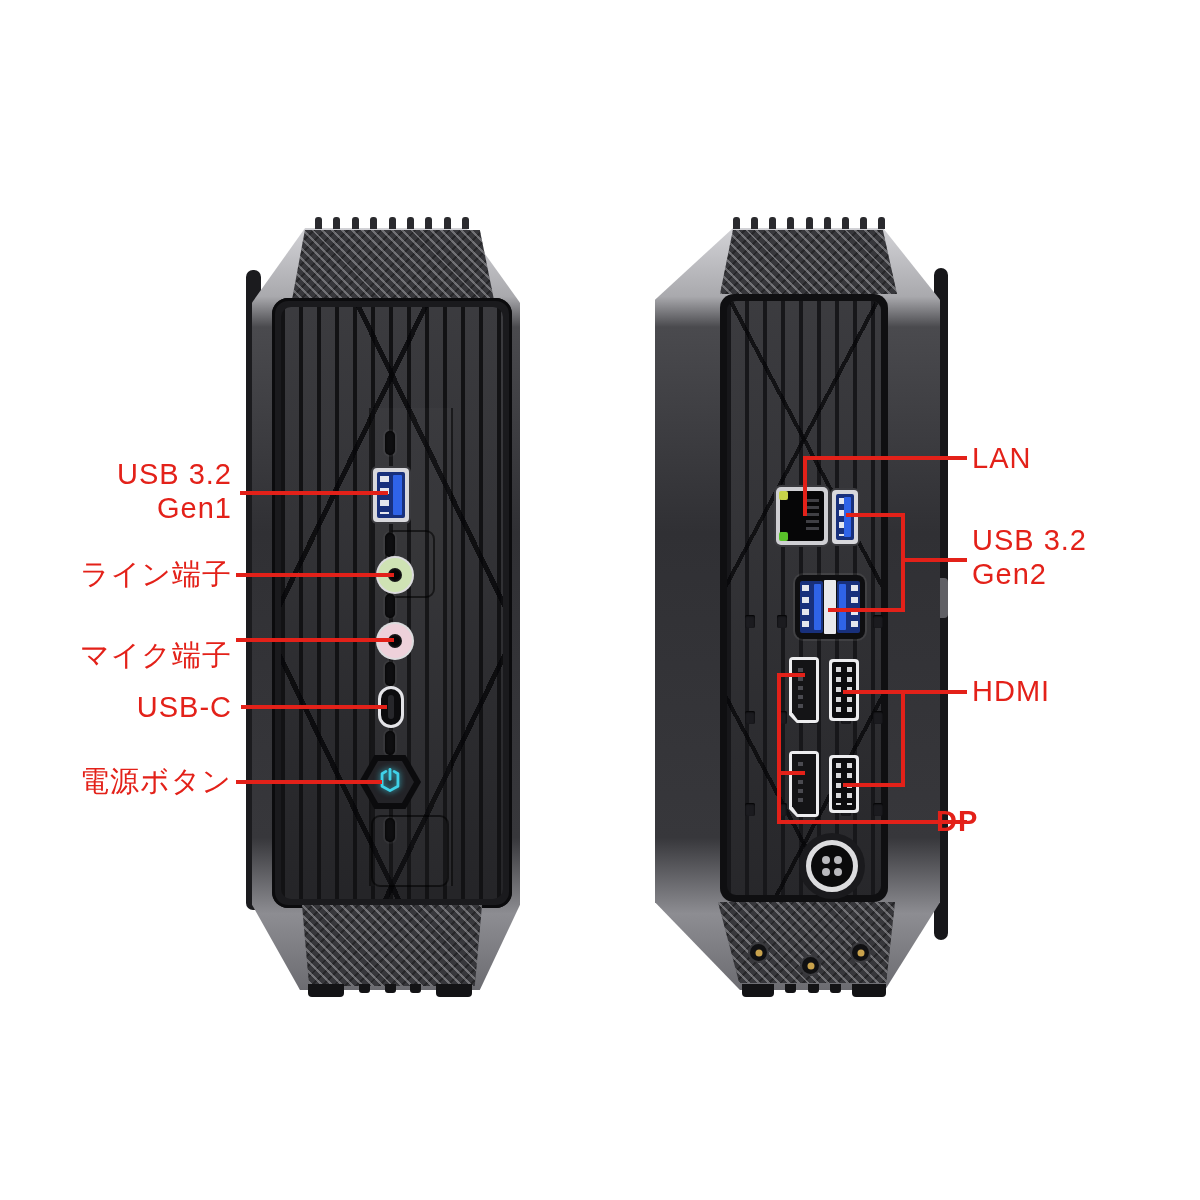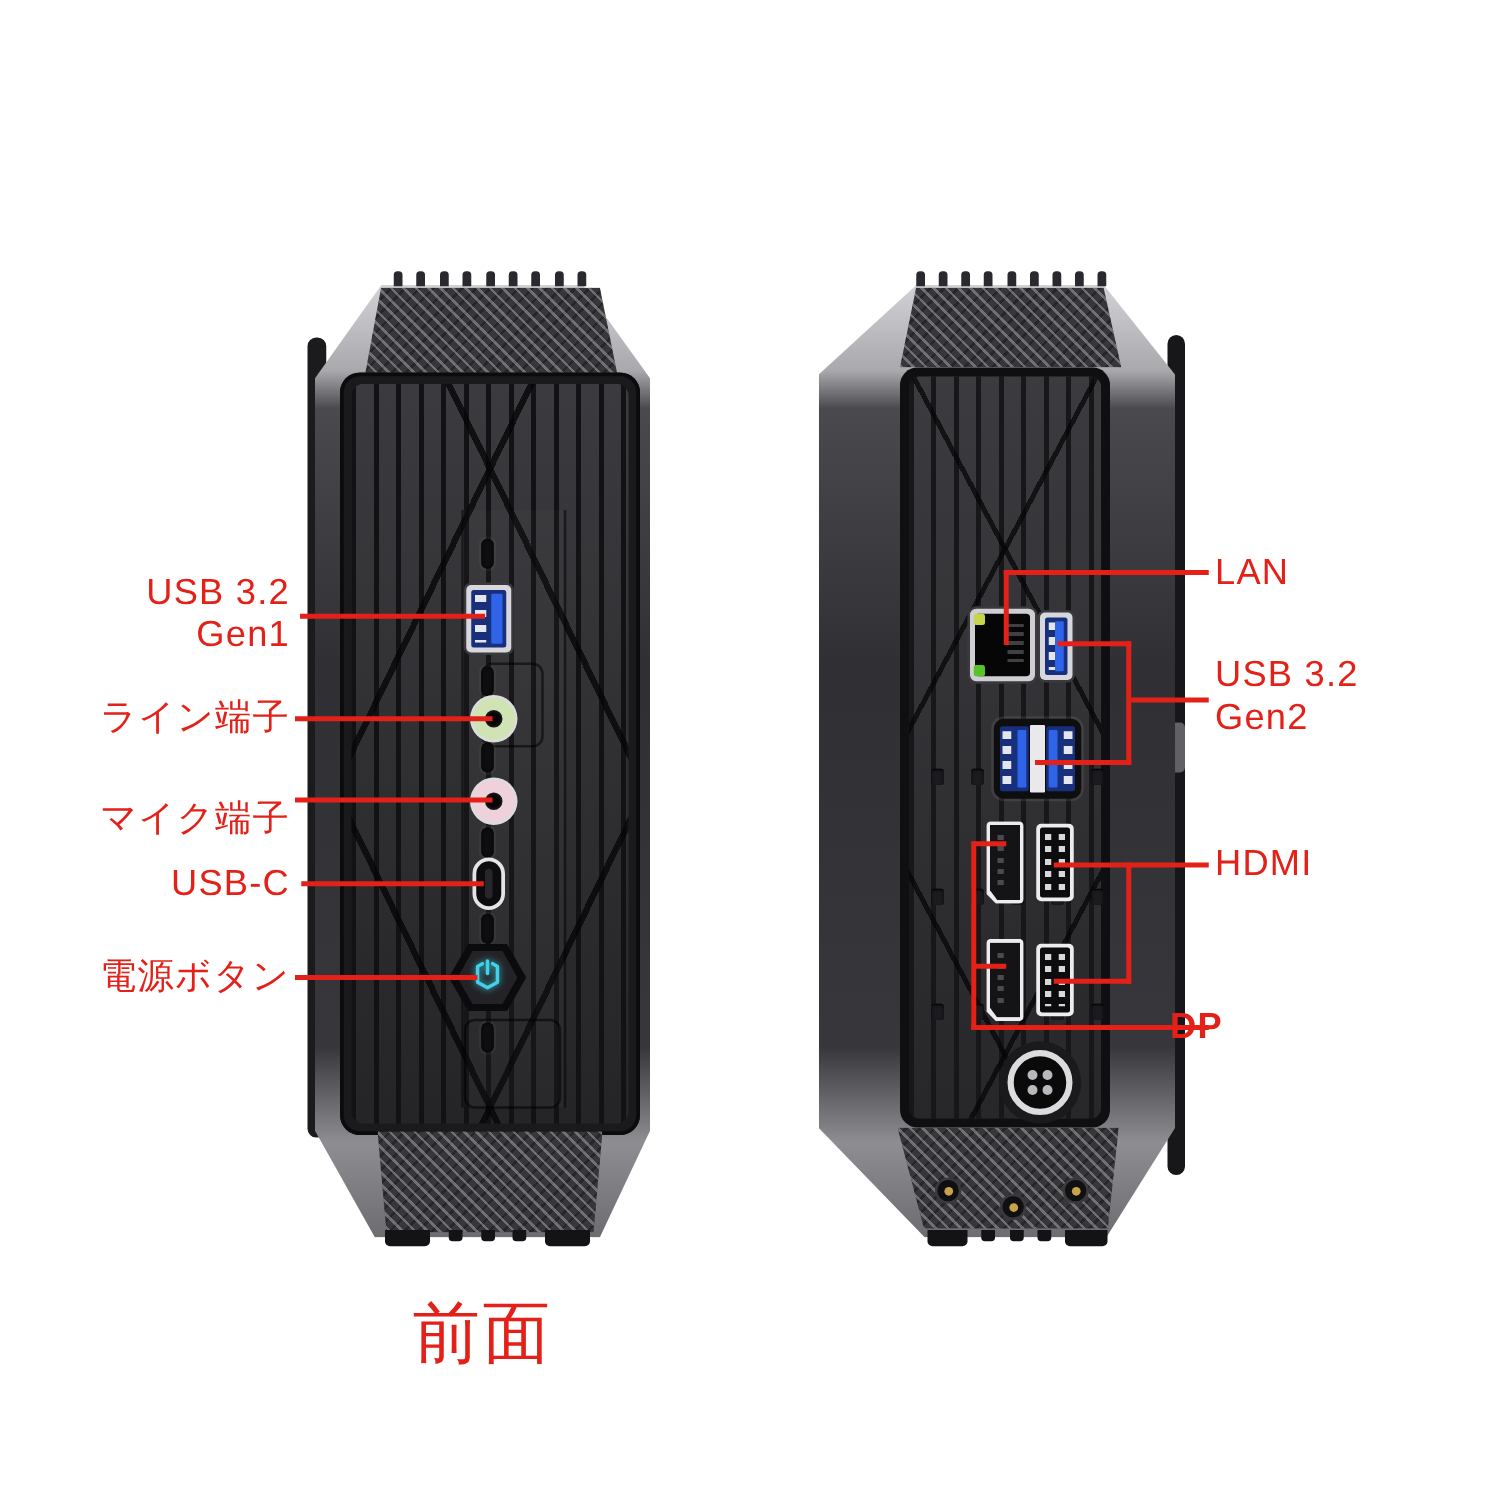--- a/index.html
+++ b/index.html
@@ -310,15 +310,14 @@
   <div class="label label-right" style="top:765px;">電源ボタン</div>
 
   <div class="label" style="left:972px;top:442px;">LAN</div>
   <div class="label" style="left:972px;top:524px;">
     <span class="ln">USB 3.2</span>
     <span class="ln">Gen2</span>
   </div>
   <div class="label" style="left:972px;top:675px;">HDMI</div>
   <div class="label" style="left:936px;top:805px;font-weight:bold;">DP</div>
 
-  <div class="caption" style="left:386px;top:1031px;">前面</div>
 
 </div>
 
 </body></html>

